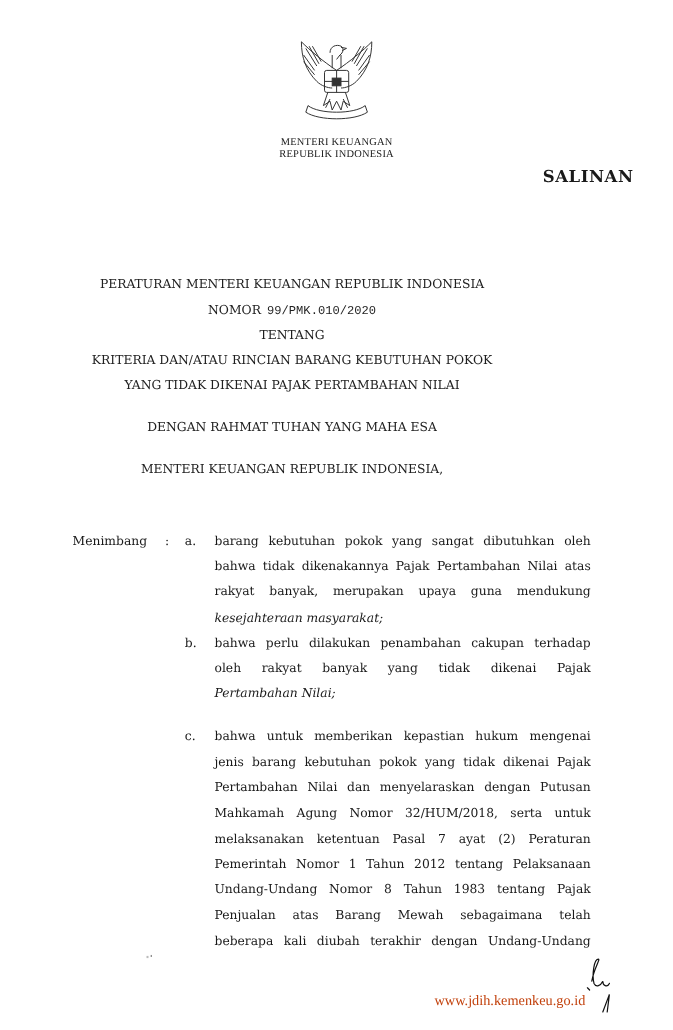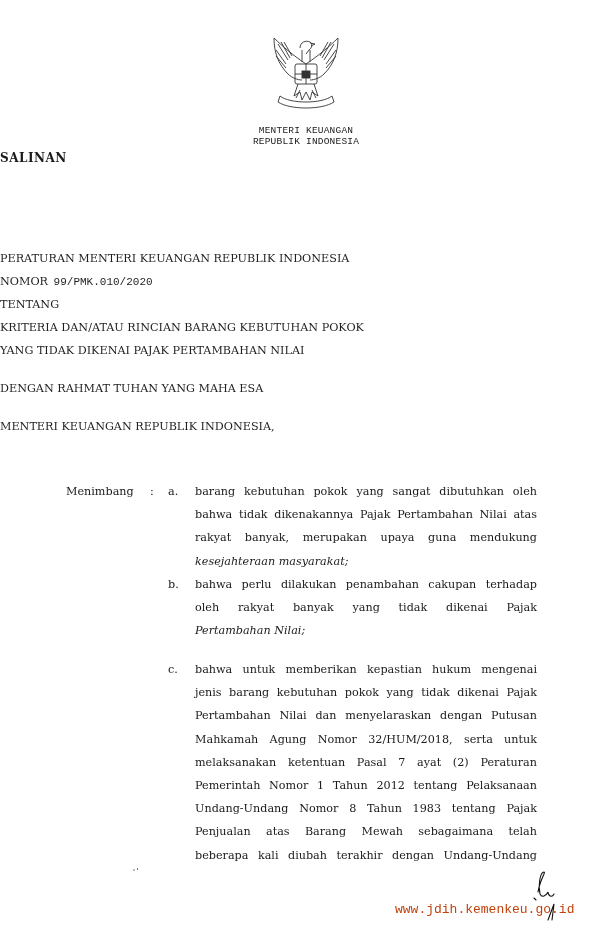--- a/index.html
+++ b/index.html
@@ -1,27 +1,27 @@
 <!DOCTYPE html>
 <html><head>
   <meta charset="utf-8">
   <style>
     html, body { margin: 0; padding: 0; background: #ffffff; }
     body { width: 612px; height: 936px; position: relative; overflow: hidden; color: #1a1a1a; }
     .serif { font-family: "DejaVu Serif", "Liberation Serif", serif; }
-    .sans { font-family: Liberation Mono, monospace; }
+    .sans { font-family: Liberation Serif, serif; }
     .mono { font-family: "Liberation Mono", "DejaVu Sans Mono", monospace; }
 
     .emblem { position: absolute; left: 266px; top: 34px; width: 80px; height: 82px; }
     .issuer { position: absolute; left: 0; width: 612px; text-align: center; font-size: 9.5px; letter-spacing: 0.2px; color: #222; }
     .issuer.l1 { top: 125px; }
     .issuer.l2 { top: 136px; text-align: center; }
-    .salinan { position: absolute; left: 0; width: 576px; top: 151px; text-align: left; font-weight: bold; font-size: 12px; letter-spacing: 0.5px; }
+    .salinan { position: absolute; left: 0; width: 576px; top: 151px; text-align: right; font-weight: bold; font-size: 15px; letter-spacing: 0.5px; }
 
-    .centered { position: absolute; left: 0; width: 507px; text-align: left; font-size: 11.2px; white-space: nowrap; color: #1f1f1f; }
+    .centered { position: absolute; left: 12px; width: 507px; text-align: center; font-size: 11.2px; white-space: nowrap; color: #1f1f1f; }
 
     .consider-label { position: absolute; left: 66px; top: 485px; font-size: 11.2px; }
     .colon { position: absolute; left: 150px; top: 485px; font-size: 11.2px; }
     .item-letter { position: absolute; left: 168px; font-size: 11.2px; }
     .para { position: absolute; left: 195px; width: 342px; font-size: 11.2px; }
     .para .ln { height: 23.2px; line-height: 23.2px; white-space: nowrap; text-align: justify; text-align-last: justify; }
     .para .ln.last { text-align-last: left; font-style: italic; }
 
     .footer-link { position: absolute; left: 395px; top: 902px; font-size: 13px; color: #c2410c; text-decoration: none; }
     .paraf { position: absolute; left: 530px; top: 868px; width: 40px; height: 62px; }

